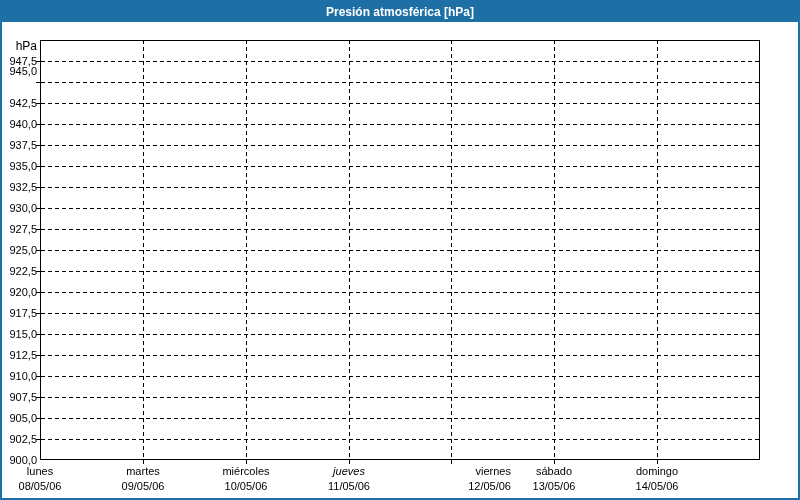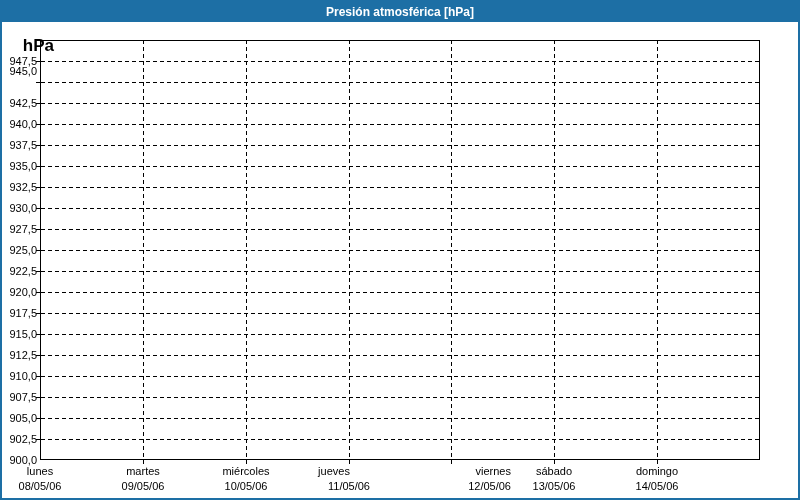--- a/index.html
+++ b/index.html
@@ -39,27 +39,26 @@
   }
   .plot-rect {
     position: absolute;
     left: 38px; top: 38px;
     width: 720px; height: 420px;
     border: 1px solid var(--axis);
     background: var(--plot-bg);
   }
   .unit-label {
     position: absolute;
-    left: 17px; top: 37px;
+    left: 0; top: 37px;
     width: 35px;
     text-align: right;
-    font-size: 17px;
+    font-size: 12px;
     line-height: 14px;
     color: var(--text);
-    font-weight: bold;
   }
   .y-tick-label {
     position: absolute;
     left: 0;
     width: 35px;
     text-align: right;
     font-size: 11px;
     line-height: 14px;
     color: var(--text);
     white-space: nowrap;
@@ -167,21 +166,21 @@
       <div class="y-tick-label" style="top: 430px;">902,5</div>
       <div class="y-tick-label" style="top: 451px;">900,0</div>
     </div>
   <div id="xlabel-layer">
       <div class="x-day-label" style="left: -22px; top: 462px;">lunes</div>
       <div class="x-date-label" style="left: -22px; top: 477px;">08/05/06</div>
       <div class="x-day-label" style="left: 81px; top: 462px;">martes</div>
       <div class="x-date-label" style="left: 81px; top: 477px;">09/05/06</div>
       <div class="x-day-label" style="left: 184px; top: 462px;">miércoles</div>
       <div class="x-date-label" style="left: 184px; top: 477px;">10/05/06</div>
-      <div class="x-day-label" style="left: 272px; top: 462px;">jueves</div>
+      <div class="x-day-label" style="left: 287px; top: 462px; font-style: italic;">jueves</div>
       <div class="x-date-label" style="left: 287px; top: 477px;">11/05/06</div>
       <div class="x-day-label" style="left: 389px; top: 462px; text-align: right;">viernes</div>
       <div class="x-date-label" style="left: 389px; top: 477px; text-align: right;">12/05/06</div>
       <div class="x-day-label" style="left: 492px; top: 462px;">sábado</div>
       <div class="x-date-label" style="left: 492px; top: 477px;">13/05/06</div>
       <div class="x-day-label" style="left: 595px; top: 462px;">domingo</div>
       <div class="x-date-label" style="left: 595px; top: 477px;">14/05/06</div>
     </div>
 </div>
 

